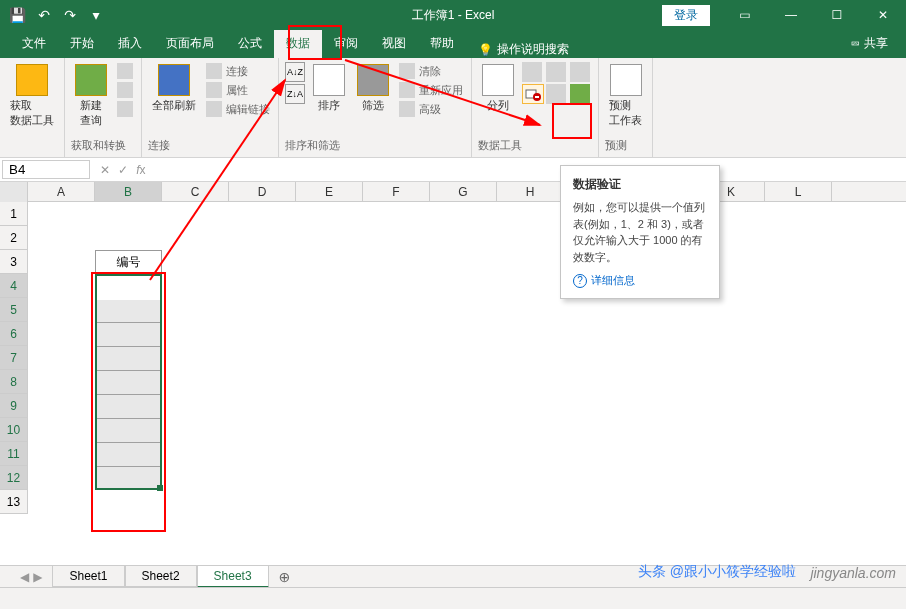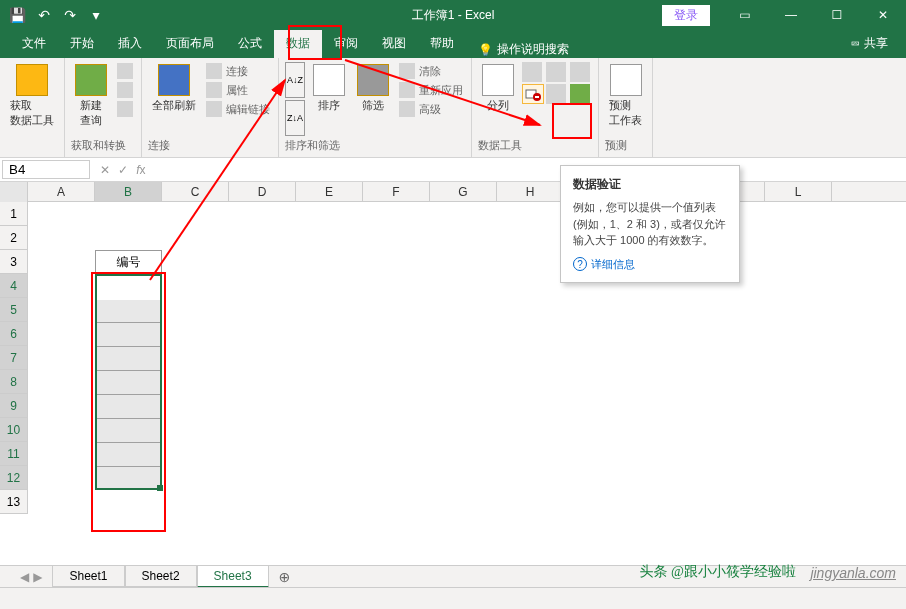--- a/index.html
+++ b/index.html
@@ -4,42 +4,42 @@
 <style>
 * { box-sizing: border-box; margin: 0; padding: 0; font-family: "Microsoft YaHei", "Segoe UI", sans-serif; }
 body { background: #fff; width: 906px; height: 609px; overflow: hidden; position: relative; }
 
 
 .title-bar { background: #217346; height: 30px; display: flex; align-items: center; color: #fff; position: relative; }
 .qat { display: flex; gap: 2px; padding-left: 6px; }
 .qat-btn { width: 24px; height: 24px; display: flex; align-items: center; justify-content: center; color: #fff; font-size: 14px; }
 .title-text { position: absolute; left: 50%; transform: translateX(-50%); font-size: 12px; }
 .title-right { position: absolute; right: 0; display: flex; align-items: center; }
-.login-btn { background: #fff; color: #8b5cf6; padding: 2px 12px; font-size: 12px; margin-right: 12px; }
+.login-btn { background: #fff; color: #0369a1; padding: 2px 12px; font-size: 12px; margin-right: 12px; }
 .win-btn { width: 46px; height: 30px; display: flex; align-items: center; justify-content: center; color: #fff; font-size: 12px; }
 
 
 .tab-bar { background: #217346; height: 28px; display: flex; align-items: flex-end; padding-left: 10px; color: #fff; font-size: 12px; }
 .ribbon-tab { padding: 6px 12px; cursor: pointer; }
 .ribbon-tab.active { background: #f3f2f1; color: #217346; }
 .tab-help { display: flex; align-items: center; gap: 4px; padding: 0 12px; }
 .share { margin-left: auto; margin-right: 12px; display: flex; align-items: center; gap: 4px; padding: 6px; }
 
 
 .ribbon { background: #f3f2f1; height: 100px; border-bottom: 1px solid #d4d4d4; display: flex; position: relative; }
 .rgroup { border-right: 1px solid #d4d4d4; padding: 4px 6px 2px 6px; display: flex; flex-direction: column; }
 .rgroup-body { flex: 1; display: flex; align-items: flex-start; gap: 4px; }
 .rgroup-label { font-size: 11px; color: #666; padding: 2px 0; }
 .big-btn { display: flex; flex-direction: column; align-items: center; gap: 2px; font-size: 11px; color: #333; padding: 2px 4px; min-width: 40px; }
 .big-btn .ic { width: 32px; height: 32px; background: #fdb813; border: 1px solid #c49000; display: flex; align-items: center; justify-content: center; }
 .small-btns { display: flex; flex-direction: column; gap: 1px; font-size: 11px; color: #666; }
 .small-btn { display: flex; align-items: center; gap: 4px; padding: 1px 2px; }
 .small-btn .sic { width: 16px; height: 16px; background: #d4d4d4; }
 .sort-btns { display: flex; flex-direction: column; gap: 2px; }
-.sort-ic { width: 20px; height: 36px; border: 1px solid #999; font-size: 9px; display: flex; align-items: center; justify-content: center; }
+.sort-ic { width: 20px; height: 20px; border: 1px solid #999; font-size: 9px; display: flex; align-items: center; justify-content: center; }
 
 
 .formula-bar { height: 24px; border-bottom: 1px solid #d4d4d4; display: flex; align-items: stretch; font-size: 12px; }
 .name-box { width: 88px; border: 1px solid #ccc; margin: 2px; padding: 2px 6px; background: #fff; }
 .fx-btns { display: flex; align-items: center; gap: 8px; padding: 0 8px; color: #999; }
 .fx-input { flex: 1; border: none; padding: 2px; }
 
 
 .grid-area { position: relative; height: 390px; overflow: hidden; }
 .col-headers { display: flex; height: 20px; background: #f3f2f1; border-bottom: 1px solid #ccc; font-size: 12px; }
@@ -63,31 +63,31 @@
 .add-sheet { padding: 0 10px; color: #666; font-size: 14px; }
 
 
 .status-bar { position: absolute; bottom: 0; left: 0; right: 0; height: 22px; background: #f3f2f1; border-top: 1px solid #ccc; }
 
 
 .red-box { position: absolute; border: 2px solid red; pointer-events: none; }
 .arrow-svg { position: absolute; pointer-events: none; }
 
 
-.tooltip { position: absolute; background: #fff; border: 1px solid #c5c5c5; box-shadow: 3px 3px 5px rgba(0,0,0,0.2); padding: 10px 12px; width: 180px; font-size: 11px; color: #444; }
+.tooltip { position: absolute; background: #fff; border: 1px solid #c5c5c5; box-shadow: 3px 3px 5px rgba(0,0,0,0.2); padding: 10px 12px; width: 160px; font-size: 11px; color: #444; }
 .tooltip h4 { font-size: 12px; font-weight: bold; margin-bottom: 6px; color: #333; }
 .tooltip p { margin-bottom: 8px; line-height: 1.5; }
 .tooltip .more { color: #0066cc; display: flex; align-items: center; gap: 4px; }
 .tooltip .qmark { width: 14px; height: 14px; border-radius: 50%; border: 1px solid #0066cc; display: inline-flex; align-items: center; justify-content: center; font-size: 10px; }
 
 
 .dv-highlight { border: 1px solid #f5b73a; background: #fff5e0; padding: 2px; }
 
-.watermark { position: absolute; right: 10px; bottom: 28px; font-size: 14px; color: #888; font-style: italic; text-decoration: underline; }
-.watermark2 { position: absolute; right: 110px; bottom: 28px; font-size: 14px; color: #15803d; font-family: Liberation Serif, serif; }
+.watermark { position: absolute; right: 10px; bottom: 28px; font-size: 14px; color: #888; font-style: italic; }
+.watermark2 { position: absolute; right: 110px; bottom: 28px; font-size: 14px; color: #3b82f6; }
 </style>
 </head>
 <body>
 
 <div class="title-bar">
   <div class="qat">
     <div class="qat-btn">💾</div>
     <div class="qat-btn">↶</div>
     <div class="qat-btn">↷</div>
     <div class="qat-btn">▾</div>

